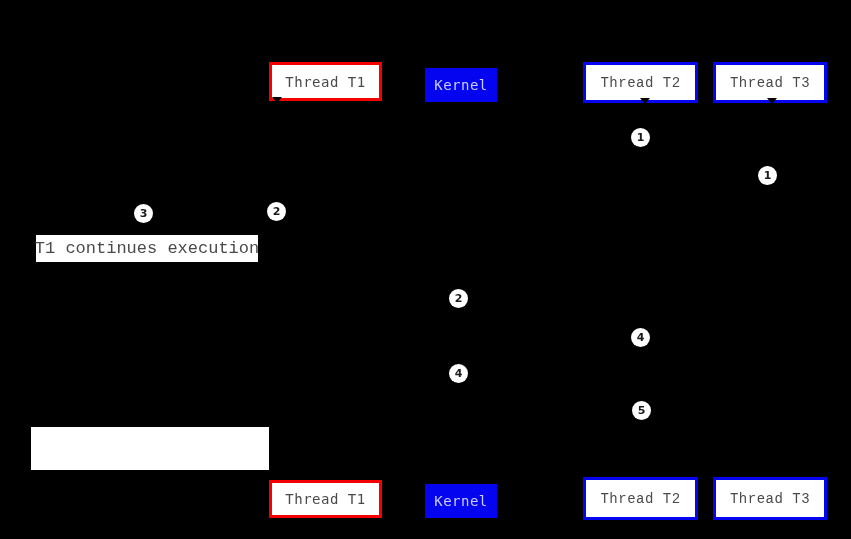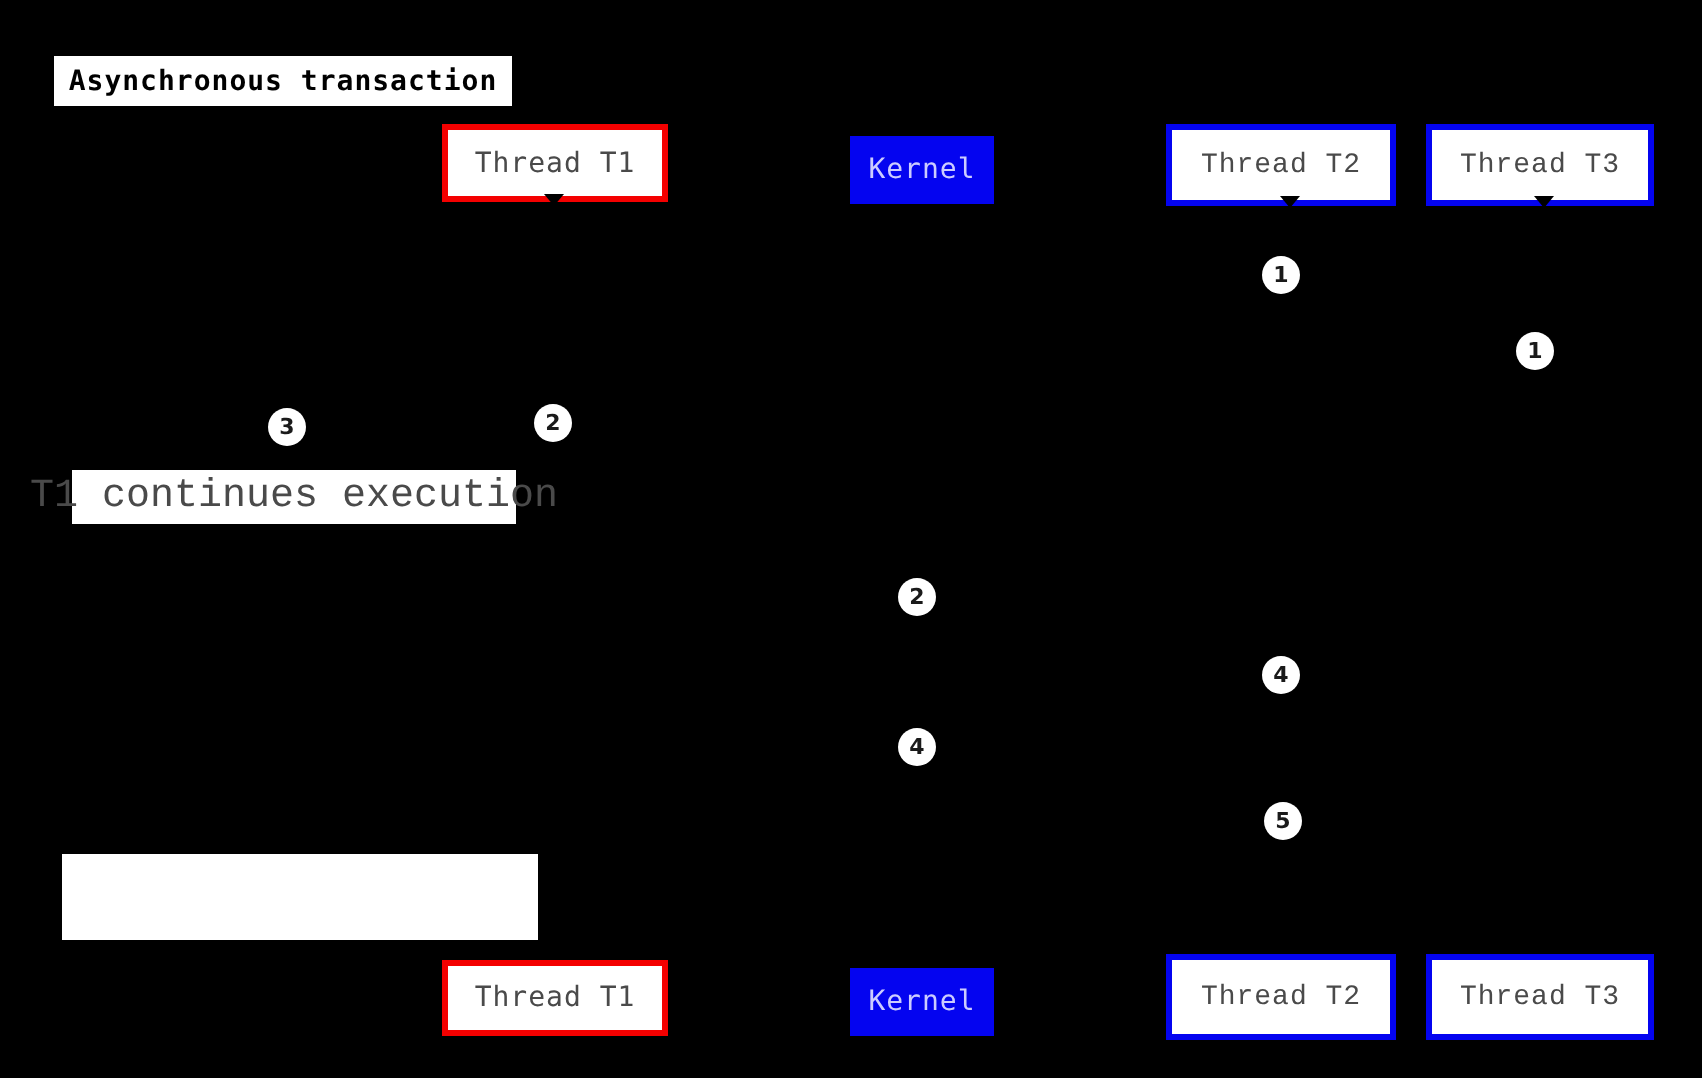--- a/index.html
+++ b/index.html
@@ -9,36 +9,36 @@
     overflow:hidden;
     font-family:"DejaVu Sans Mono", monospace;
   }
   .actor-box {
     position:absolute; box-sizing:border-box;
     background:var(--box-background,#fff);
     color:var(--box-text,#4a4a4a);
     display:flex; align-items:center; justify-content:center;
     font-size:14px; letter-spacing:0.5px; white-space:nowrap;
   }
-  .red-outline  { border:3px solid var(--red-accent,#f00); }
+  .red-outline  { border:3px solid var(--red-accent,#f00);margin-left:48px; }
   .blue-outline { border:3px solid var(--blue-accent,#0202f2);font-family:Liberation Mono, monospace; }
   .blue-filled  { background:var(--blue-accent,#0202f2); color:var(--kernel-text,#ccccff); }
   .title-box {
     position:absolute; box-sizing:border-box;
     background:var(--box-background,#fff);
     color:var(--title-text,#000);
     font-weight:bold; font-size:14px; letter-spacing:0.5px;
     display:flex; align-items:center; justify-content:center;
     white-space:nowrap;
   }
   .note-box {
     position:absolute; box-sizing:border-box;
     background:var(--box-background,#fff);
     color:var(--box-text,#4a4a4a);
-    font-family:"Liberation Mono", monospace; font-size:20px;
+    font-family:"Liberation Mono", monospace; font-size:17px;
     display:flex; align-items:center; justify-content:center;
     white-space:nowrap;
   }
   .marker {
     position:absolute; width:19px; height:19px; border-radius:50%;
     background:var(--marker-background,#fff);
     color:var(--marker-text,#1a1a1a);
     font-family:"DejaVu Sans", sans-serif; font-size:11px; font-weight:bold;
     display:flex; align-items:center; justify-content:center;
   }
@@ -51,21 +51,20 @@
     position:absolute; width:0; height:0;
     border-left:6px solid transparent; border-right:6px solid transparent;
     border-top:7px solid #000;
   }
 </style>
 </head>
 <body>
 
 <div class="canvas">
 
-  <div class="title-box" style="left:27px; top:28px; width:229px; height:25px;">Asynchronous transaction</div>
 
   <div class="actor-box red-outline" style="left:221px; top:62px; width:113px; height:39px;">Thread T1</div>
   <div class="actor-box blue-filled" style="left:425px; top:68px; width:72px; height:34px;">Kernel</div>
   <div class="actor-box blue-outline" style="left:583px; top:62px; width:115px; height:41px;">Thread T2</div>
   <div class="actor-box blue-outline" style="left:713px; top:62px; width:114px; height:41px;">Thread T3</div>
 
   <div class="tick-down" style="left:272px; top:97px;"></div>
   <div class="tick-down" style="left:640px; top:98px;"></div>
   <div class="tick-down" style="left:767px; top:98px;"></div>
 

